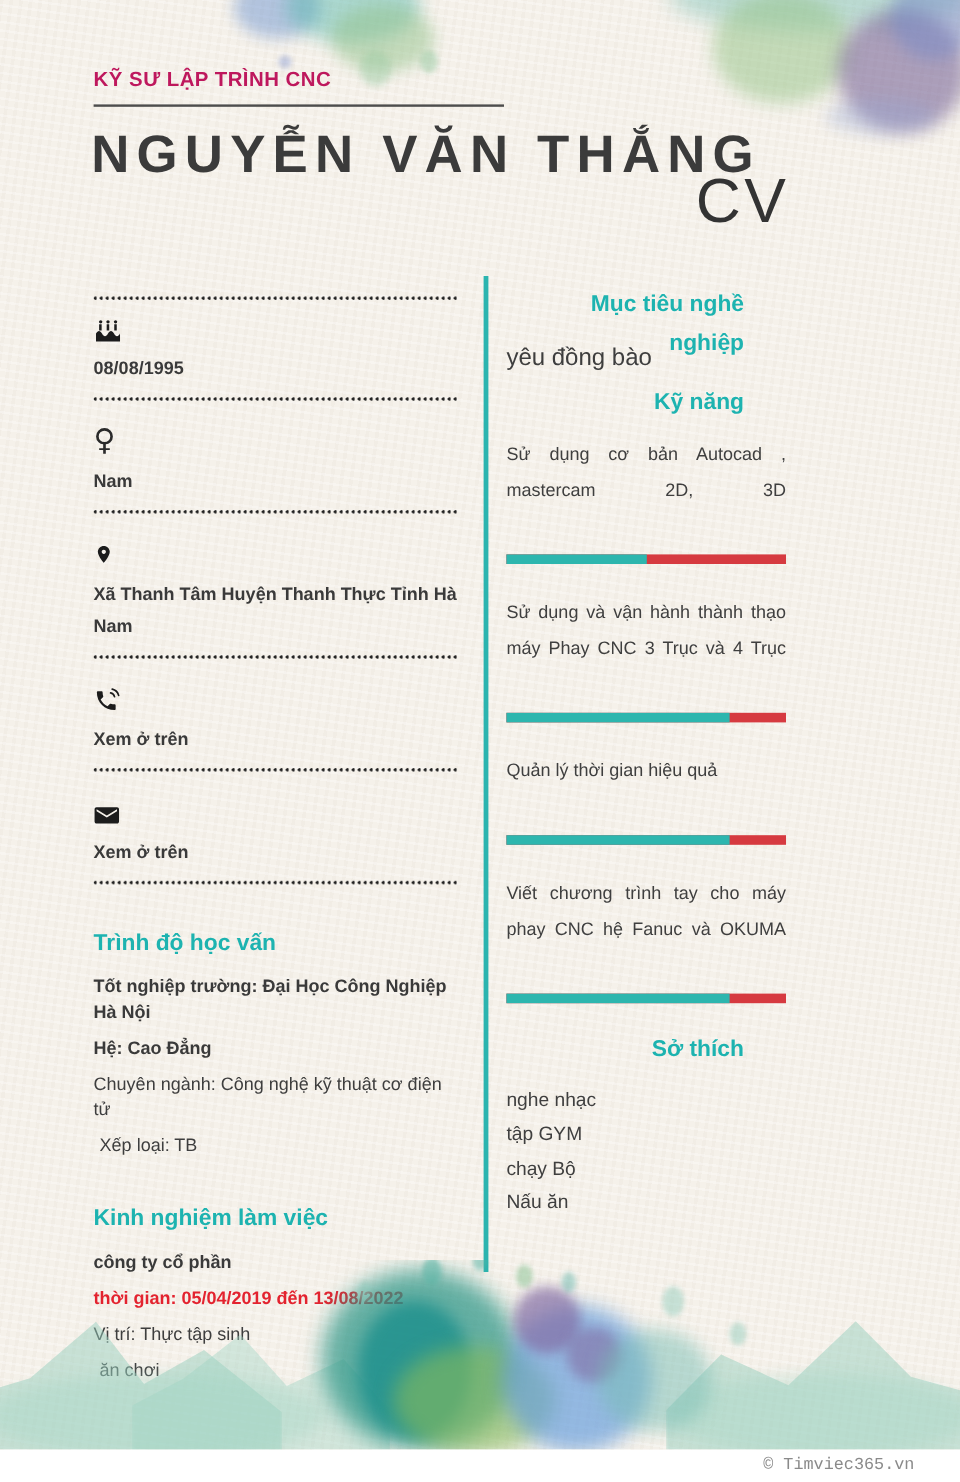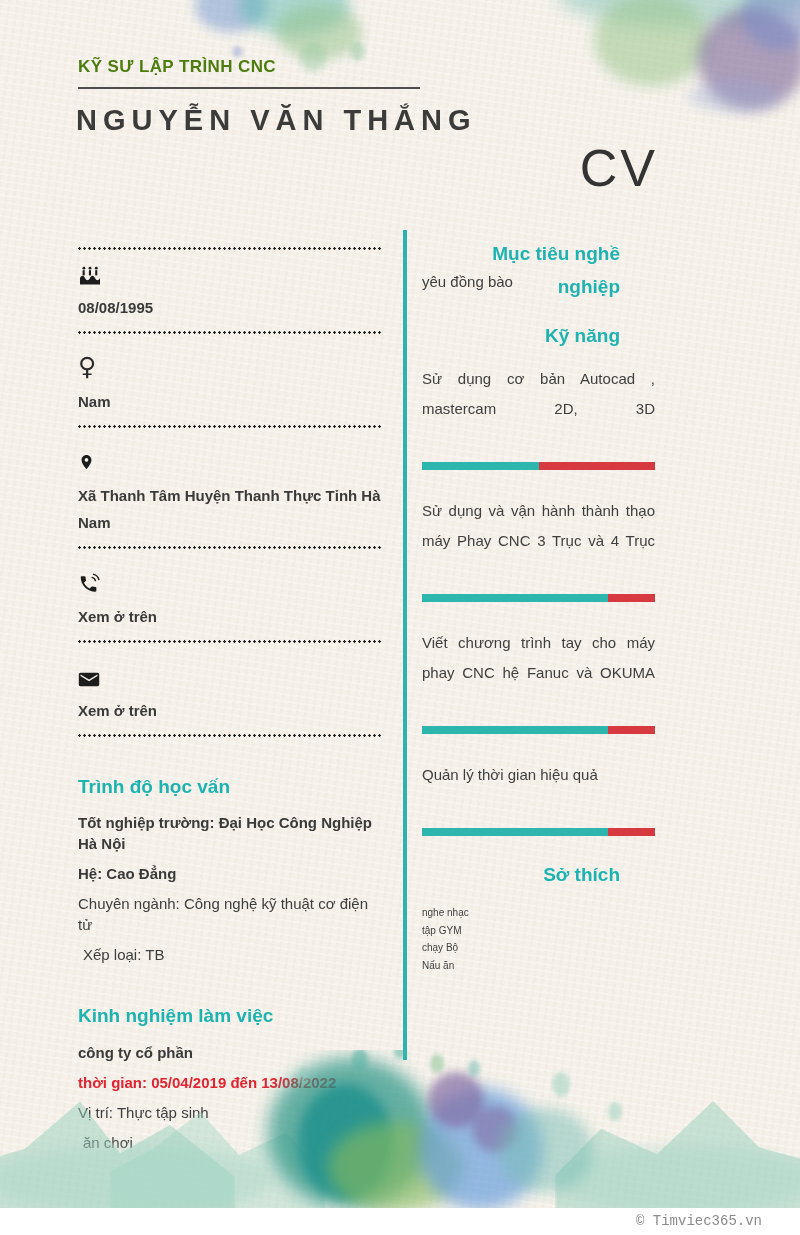--- a/index.html
+++ b/index.html
@@ -13,26 +13,26 @@
     position:absolute; inset:0; pointer-events:none;
     background:
       repeating-linear-gradient(8deg, rgba(255,255,255,.30) 0 2px, rgba(0,0,0,0) 2px 7px),
       repeating-linear-gradient(98deg, rgba(185,172,152,.06) 0 3px, rgba(0,0,0,0) 3px 8px);
   }
   
   .wc{position:absolute; border-radius:50%; pointer-events:none;}
   
   .job-title{
     position:absolute; left:78px; top:57px;
-    font-size:17px; font-weight:bold; letter-spacing:.4px; color:#4d7c0f;
+    font-size:17px; font-weight:bold; letter-spacing:.4px; color:#be185d;
   }
   .job-rule{position:absolute; left:78px; top:87px; width:342px; height:2px; background:#4d4d4d;}
   .name{
     position:absolute; left:76px; top:103px; margin:0;
-    font-size:29px; font-weight:bold; letter-spacing:6px; color:#3b3b3b; line-height:1.2;
+    font-size:44px; font-weight:bold; letter-spacing:6px; color:#3b3b3b; line-height:1.2;
   }
   .cv{
     position:absolute; right:142px; top:142px;
     font-size:52px; font-weight:400; letter-spacing:3px; color:#333; line-height:1;
   }
   
   .divider{position:absolute; left:403px; top:230px; width:4px; height:830px; background:#2bb4af;}
   .col-left{position:absolute; left:78px; top:238px; width:303px;}
   .col-right{position:absolute; left:422px; top:238px; width:233px;}
   h2{margin:0; font-size:19px; font-weight:bold; color:#1db3b0; line-height:1.35;}
@@ -52,28 +52,28 @@
   .sec-gap{margin-top:27px;}
   .sec-gap2{margin-top:38px;}
   .col-left p{margin:0 0 9px; font-size:15px; line-height:1.4;}
   .col-left h2{margin-bottom:13px;}
   .b{font-weight:bold; color:#3a3a3a;}
   .red{font-weight:bold; color:#e3232f;}
   .indent{padding-left:5px;}
   
   .objective{position:relative; margin-bottom:13px; min-height:72px;}
   .objective h2{width:150px; margin-left:auto; line-height:1.73;}
-  .objective-text{position:absolute; left:0; top:35px; margin:0; font-size:15px;}
+  .objective-text{position:absolute; left:0; top:49px; margin:0; font-size:20px;}
   .skills h2{margin-bottom:15px;}
   .skill-label{margin:0; font-size:15px; line-height:2.0; text-align:justify; color:#3f3f3f;}
   .skill-label::after{content:""; display:inline-block; width:100%;}
   .bar{height:8px; background:#d63a40; margin:8px 0 26px;}
   .bar-fill{height:100%; background:#2db6ae;}
   .hobbies h2{margin-top:4px; margin-bottom:17px;}
-  .hobby{margin:0; font-size:10px; line-height:1.76; color:#3f3f3f;}
+  .hobby{margin:0; font-size:16px; line-height:1.76; color:#3f3f3f;}
   
   .bottom-art{position:absolute; left:0; top:1050px; width:800px; height:158px; overflow:hidden; pointer-events:none;}
   .mt{position:absolute; background:rgba(148,204,188,.48); filter:blur(1.5px);}
   
   .footer{
     position:absolute; left:0; bottom:0; width:800px; height:27px; background:#ffffff;
     text-align:right; box-sizing:border-box; padding-right:38px;
     font-family:"Liberation Mono", monospace; font-size:14px; color:#8a8a8a; line-height:26px;
   }
 </style>
@@ -199,27 +199,27 @@
             <div class="bar-fill" style="width: 50%;"></div>
           </div>
       </div>
       <div>
         <p class="skill-label">Sử dụng và vận hành thành thạo máy Phay CNC 3 Trục và 4 Trục</p>
         <div class="bar">
             <div class="bar-fill" style="width: 80%;"></div>
           </div>
       </div>
       <div>
+        <p class="skill-label" style="text-align:left;">Quản lý thời gian hiệu quả</p>
+        <div class="bar">
+            <div class="bar-fill" style="width: 80%;"></div>
+          </div>
+      </div>
+      <div>
         <p class="skill-label">Viết chương trình tay cho máy phay CNC hệ Fanuc và OKUMA</p>
-        <div class="bar">
-            <div class="bar-fill" style="width: 80%;"></div>
-          </div>
-      </div>
-      <div>
-        <p class="skill-label" style="text-align:left;">Quản lý thời gian hiệu quả</p>
         <div class="bar">
             <div class="bar-fill" style="width: 80%;"></div>
           </div>
       </div>
     </div>
 
     <div class="hobbies">
       <h2 class="rh">Sở thích</h2>
       <p class="hobby">nghe nhạc</p>
       <p class="hobby">tập GYM</p>

